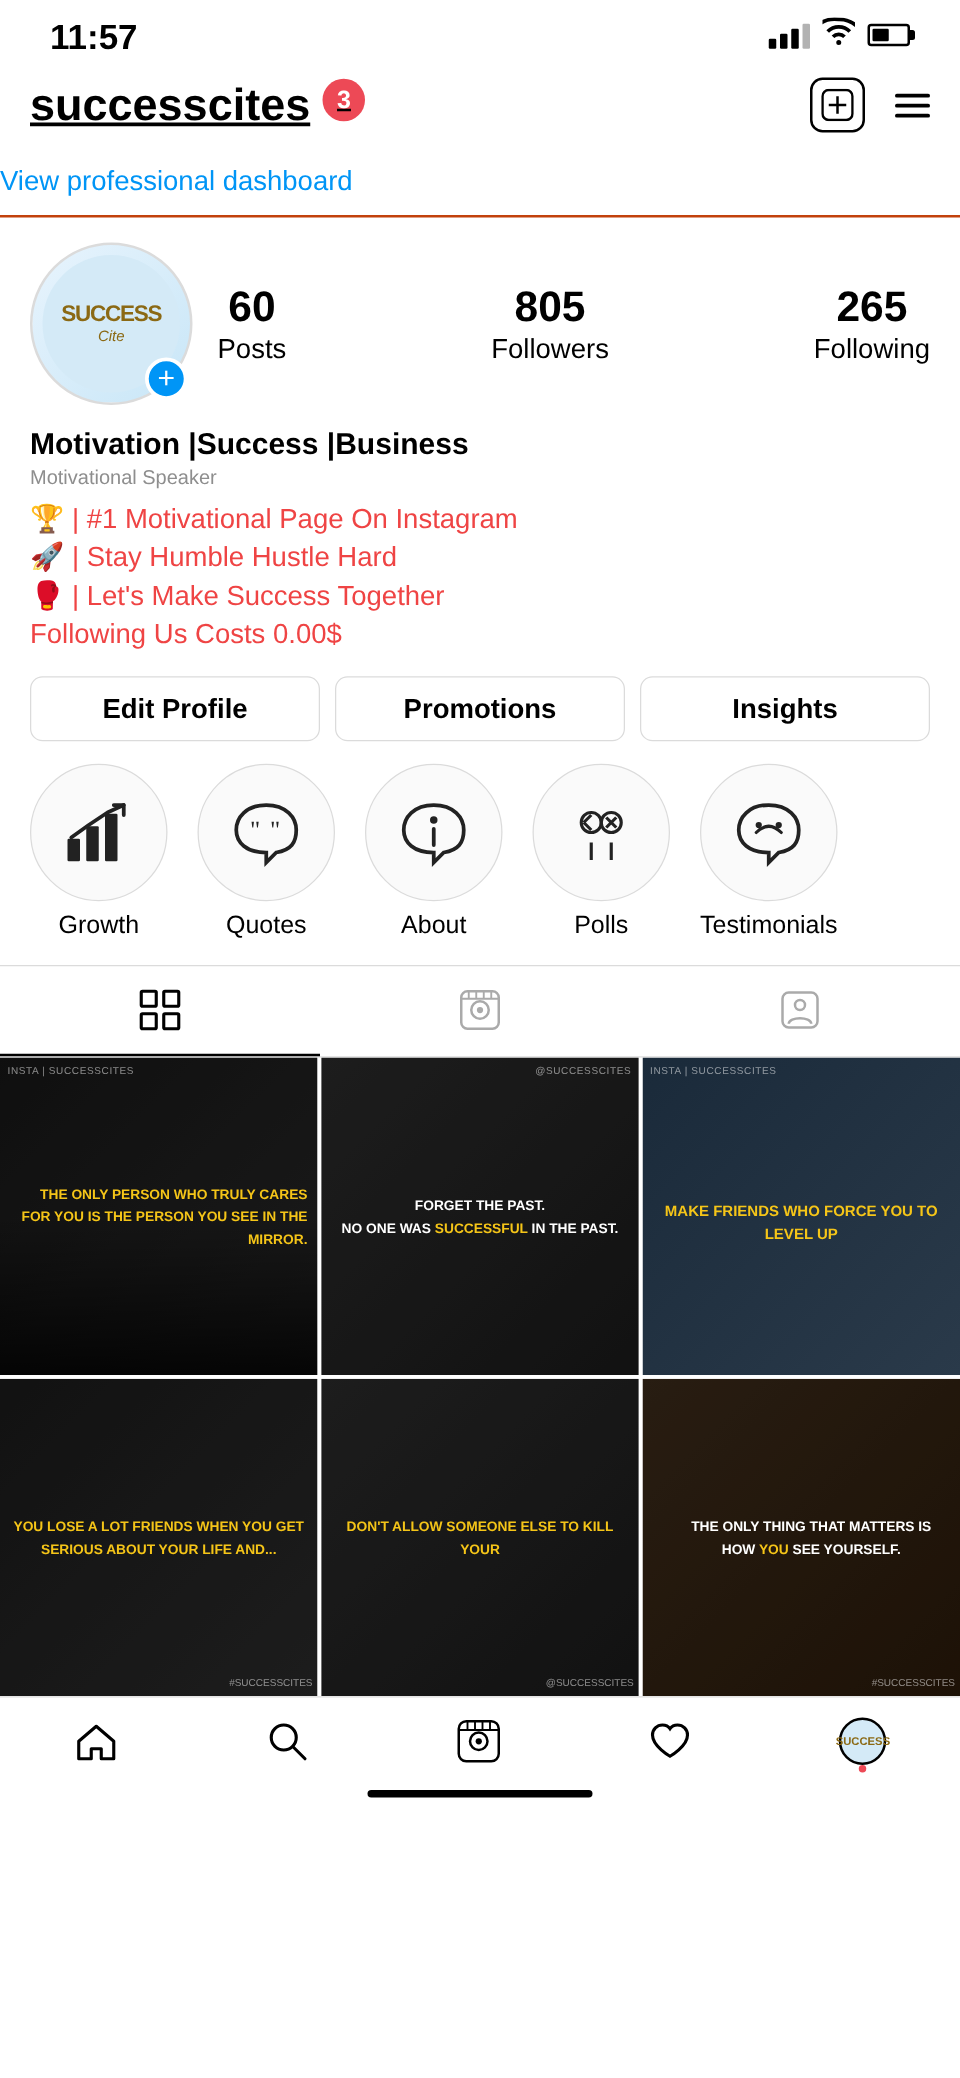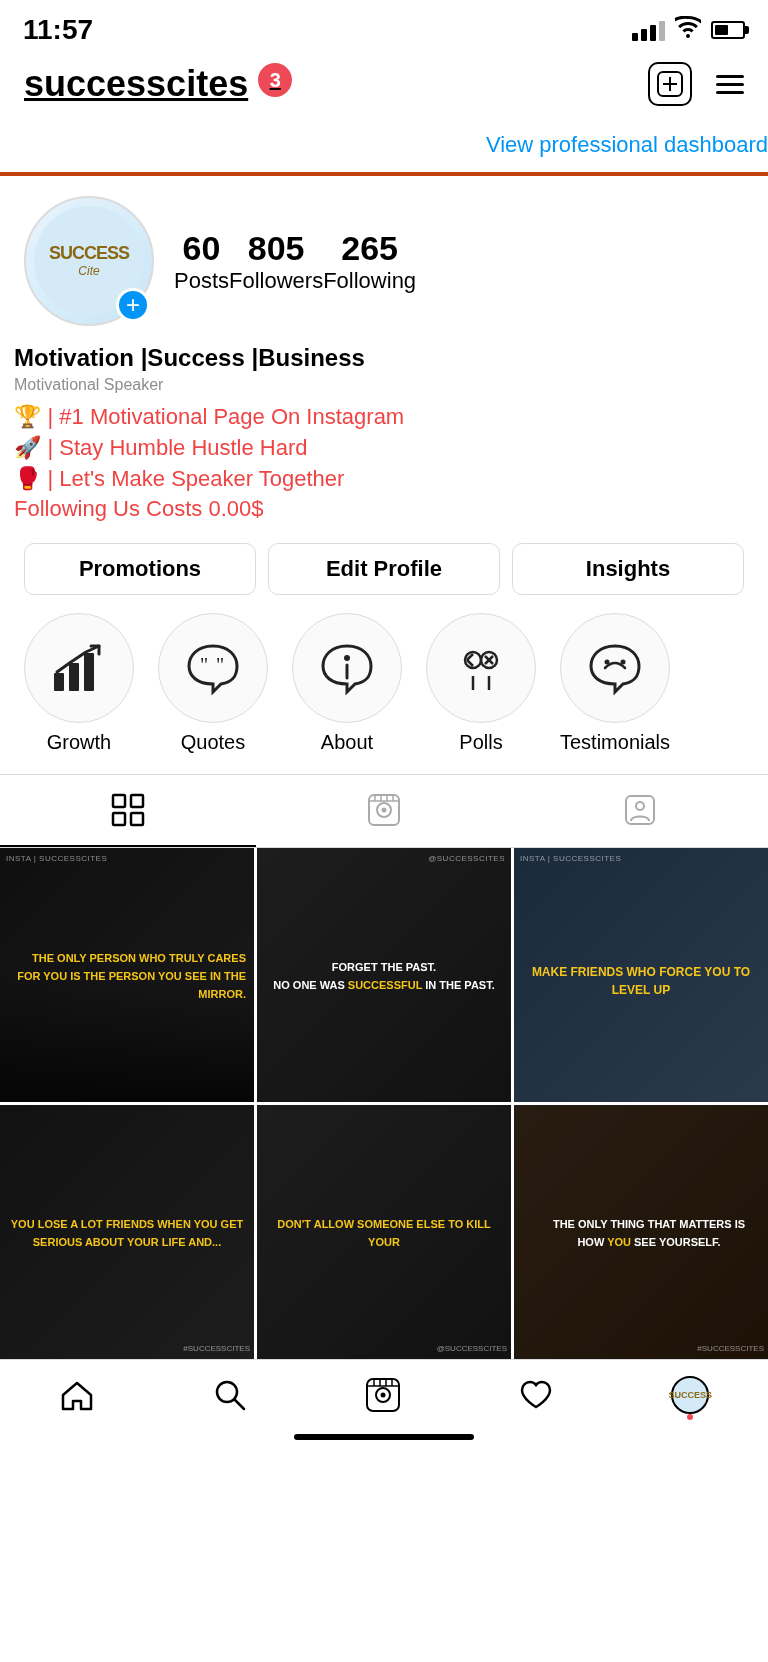--- a/index.html
+++ b/index.html
@@ -9,22 +9,22 @@
       background: #fff;
       width: 768px;
       min-height: 1662px;
       overflow-x: hidden;
     }
 
     
     .status-bar {
       display: flex;
       justify-content: space-between;
-      align-items: center;
-      padding: 14px 23px 8px;
+      align-items: flex-start;
+      padding: 14px 40px 8px;
       background: #fff;
     }
     .status-time {
       font-size: 28px;
       font-weight: 600;
       color: #000;
     }
     .status-icons {
       display: flex;
       align-items: center;
@@ -133,23 +133,23 @@
     .menu-btn span {
       display: block;
       width: 28px;
       height: 3px;
       background: #000;
       border-radius: 2px;
     }
 
     
     .dashboard-link {
-      text-align: right;
+      text-align: left;
       padding: 14px 0;
-      border-bottom: 4px solid #c2410c;
+      border-bottom: 2px solid #c2410c;
     }
     .dashboard-link a {
       color: #0095f6;
       font-size: 22px;
       font-weight: 500;
       text-decoration: none;
     }
 
     
     .profile-section {
@@ -211,40 +211,40 @@
       justify-content: center;
       color: #fff;
       font-size: 24px;
       font-weight: 400;
       border: 3px solid #fff;
       cursor: pointer;
     }
     .stats-row {
       display: flex;
       flex: 1;
-      justify-content: flex-start;
+      justify-content: space-between;
       align-items: center;
     }
     .stat-item {
       text-align: center;
     }
     .stat-number {
       font-size: 34px;
       font-weight: 700;
       color: #000;
       display: block;
     }
     .stat-label {
       font-size: 22px;
       color: #000;
     }
 
     
     .bio-section {
-      padding: 18px 14px 0;
+      padding: 18px 24px 0;
     }
     .bio-name {
       font-size: 24px;
       font-weight: 700;
       color: #000;
       margin-bottom: 4px;
     }
     .bio-category {
       font-size: 16px;
       color: #8e8e8e;
@@ -492,27 +492,27 @@
       </div>
     </div>
   </div>
 </div>
 
 <div class="bio-section">
   <div class="bio-name">Motivation |Success |Business</div>
   <div class="bio-category">Motivational Speaker</div>
   <div class="bio-line">🏆 | #1 Motivational Page On Instagram</div>
   <div class="bio-line">🚀 | Stay Humble Hustle Hard</div>
-  <div class="bio-line">🥊 | Let's Make Speaker Together</div>
+  <div class="bio-line">🥊 | Let's Make Success Together</div>
   <div class="bio-line">Following Us Costs 0.00$</div>
 </div>
 
 <div class="action-buttons">
+  <button class="action-btn">Edit Profile</button>
   <button class="action-btn">Promotions</button>
-  <button class="action-btn">Edit Profile</button>
   <button class="action-btn">Insights</button>
 </div>
 
 <div class="highlights-section">
   <div class="highlights-inner">
     <div class="highlight-item">
       <div class="highlight-circle">
         <svg width="60" height="60" viewBox="0 0 60 60" fill="none">
           <rect x="5" y="35" width="10" height="18" rx="1" fill="#222"></rect>
           <rect x="20" y="25" width="10" height="28" rx="1" fill="#222"></rect>

